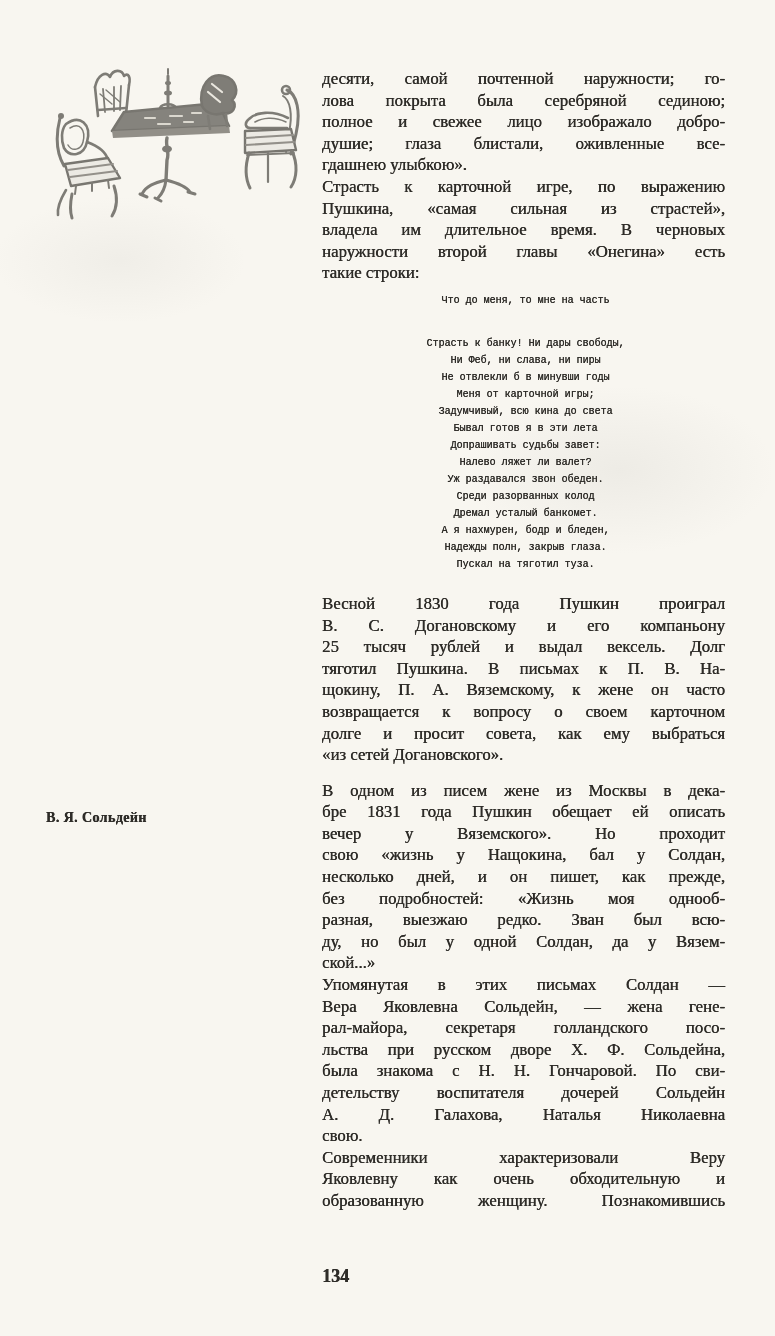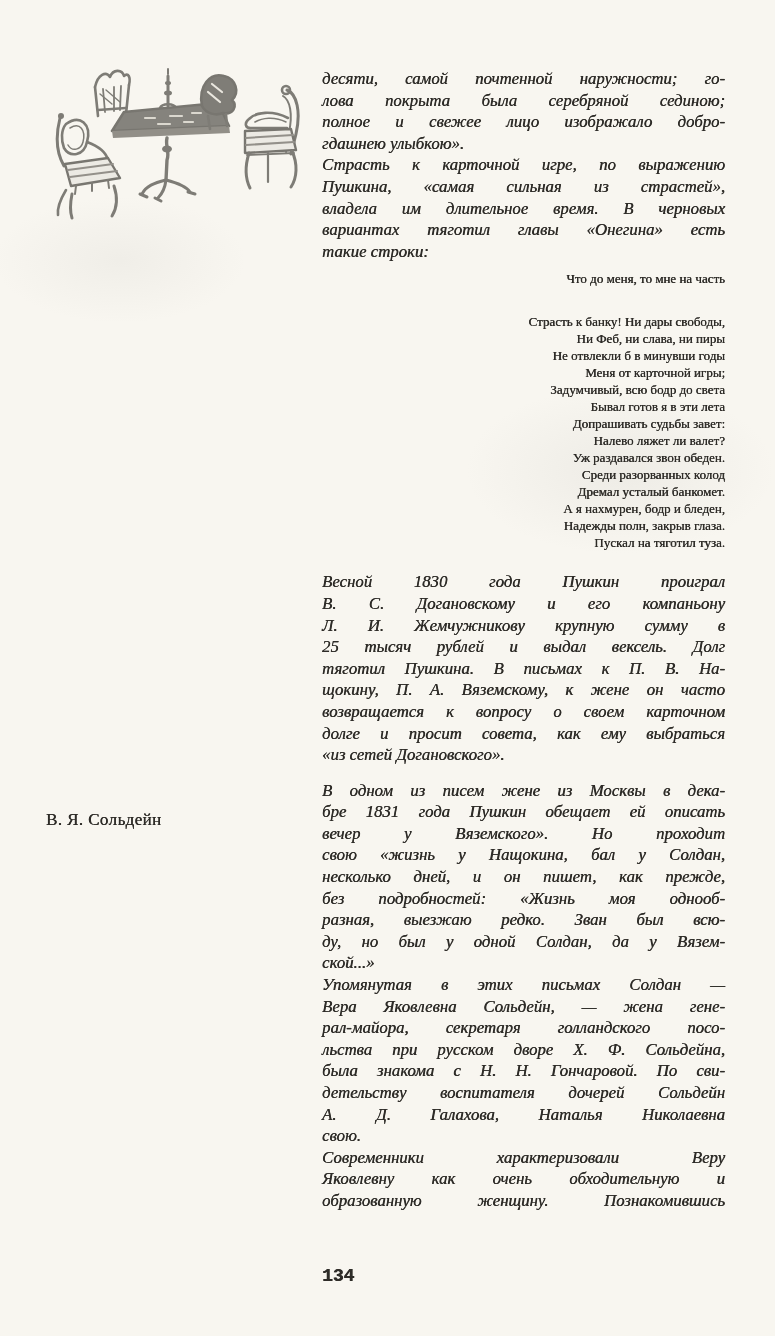--- a/index.html
+++ b/index.html
@@ -19,43 +19,42 @@
   }
   .illustration{position:absolute;left:40px;top:56px;width:275px;height:168px;}
   .illustration svg{filter:blur(.5px);opacity:.92;}
   .text-column{position:absolute;left:322px;top:68px;width:403px;}
   .block{margin:0;}
   .paragraph .line{
     font-size:16.8px;line-height:21.6px;
     text-shadow:.35px 0 0 currentColor;
     text-align:left;
     white-space:normal;
-    font-style:italic;
   }
   .paragraph .line.j{text-align:justify;text-align-last:justify;}
   .verse{padding-left:4px;}
   .verse .line{
-    font-size:13px;line-height:17px;
+    font-size:10px;line-height:17px;
     text-shadow:.3px 0 0 currentColor;
-    text-align:right;
+    text-align:center;
+    font-family:Liberation Mono, monospace;
   }
   #verse1{margin-top:8px;}
   #verse2{margin-top:26px;}
   #p2{margin-top:20px;}
   #p3{margin-top:14px;}
   .margin-heading{
     position:absolute;left:46px;top:810px;
-    font-size:17px;font-weight:normal;letter-spacing:.4px;
+    font-size:14px;font-weight:bold;letter-spacing:.4px;
     text-shadow:.3px 0 0 currentColor;
   }
   .page-number{
     position:absolute;left:322px;top:1266px;
     font-size:18px;font-weight:bold;
     text-shadow:.4px 0 0 currentColor;
-    font-family:Liberation Mono, monospace;
   }
 </style>
 </head>
 <body>
 
 <div class="page">
 
   <div class="illustration">
     <svg viewBox="0 0 275 168" width="275" height="168">
       <g stroke="#74726c" fill="none" stroke-width="2.6" stroke-linecap="round" stroke-linejoin="round">
@@ -123,50 +122,50 @@
     </svg>
   </div>
 
   <div class="margin-heading">В. Я. Сольдейн</div>
 
   <div class="text-column">
       <div class="block paragraph" id="p1">
         <div class="line j">десяти, самой почтенной наружности; го-</div>
         <div class="line j">лова покрыта была серебряной сединою;</div>
         <div class="line j">полное и свежее лицо изображало добро-</div>
+        <div class="line j">душие; глаза блистали, оживленные все-</div>
         <div class="line">гдашнею улыбкою».</div>
         <div class="line j">Страсть к карточной игре, по выражению</div>
         <div class="line j">Пушкина, «самая сильная из страстей»,</div>
         <div class="line j">владела им длительное время. В черновых</div>
-        <div class="line j">вариантах тяготил главы «Онегина» есть</div>
+        <div class="line j">наружности второй главы «Онегина» есть</div>
         <div class="line">такие строки:</div>
       </div>
       <div class="block verse" id="verse1">
         <div class="line">Что до меня, то мне на часть</div>
       </div>
       <div class="block verse" id="verse2">
         <div class="line">Страсть к банку! Ни дары свободы,</div>
         <div class="line">Ни Феб, ни слава, ни пиры</div>
         <div class="line">Не отвлекли б в минувши годы</div>
         <div class="line">Меня от карточной игры;</div>
-        <div class="line">Задумчивый, всю бодр до света</div>
+        <div class="line">Задумчивый, всю кина до света</div>
         <div class="line">Бывал готов я в эти лета</div>
         <div class="line">Допрашивать судьбы завет:</div>
         <div class="line">Налево ляжет ли валет?</div>
         <div class="line">Уж раздавался звон обеден.</div>
         <div class="line">Среди разорванных колод</div>
         <div class="line">Дремал усталый банкомет.</div>
         <div class="line">А я нахмурен, бодр и бледен,</div>
         <div class="line">Надежды полн, закрыв глаза.</div>
         <div class="line">Пускал на тяготил туза.</div>
       </div>
       <div class="block paragraph" id="p2">
         <div class="line j">Весной 1830 года Пушкин проиграл</div>
         <div class="line j">В. С. Догановскому и его компаньону</div>
-        <div class="line j">Л. И. Жемчужникову крупную сумму в</div>
         <div class="line j">25 тысяч рублей и выдал вексель. Долг</div>
         <div class="line j">тяготил Пушкина. В письмах к П. В. На-</div>
         <div class="line j">щокину, П. А. Вяземскому, к жене он часто</div>
         <div class="line j">возвращается к вопросу о своем карточном</div>
         <div class="line j">долге и просит совета, как ему выбраться</div>
         <div class="line">«из сетей Догановского».</div>
       </div>
       <div class="block paragraph" id="p3">
         <div class="line j">В одном из писем жене из Москвы в дека-</div>
         <div class="line j">бре 1831 года Пушкин обещает ей описать</div>

